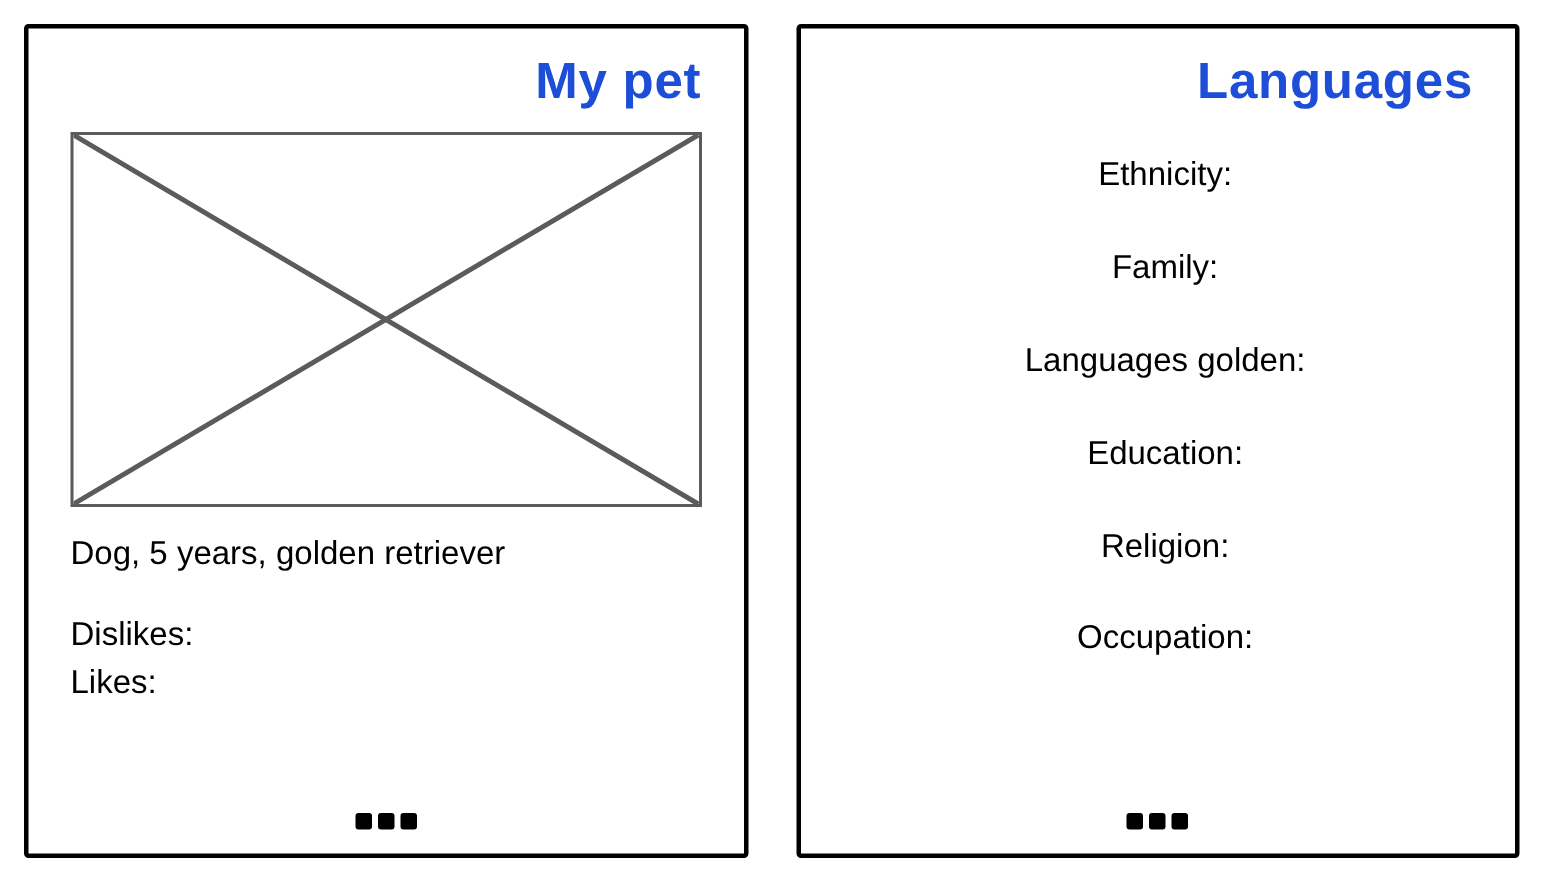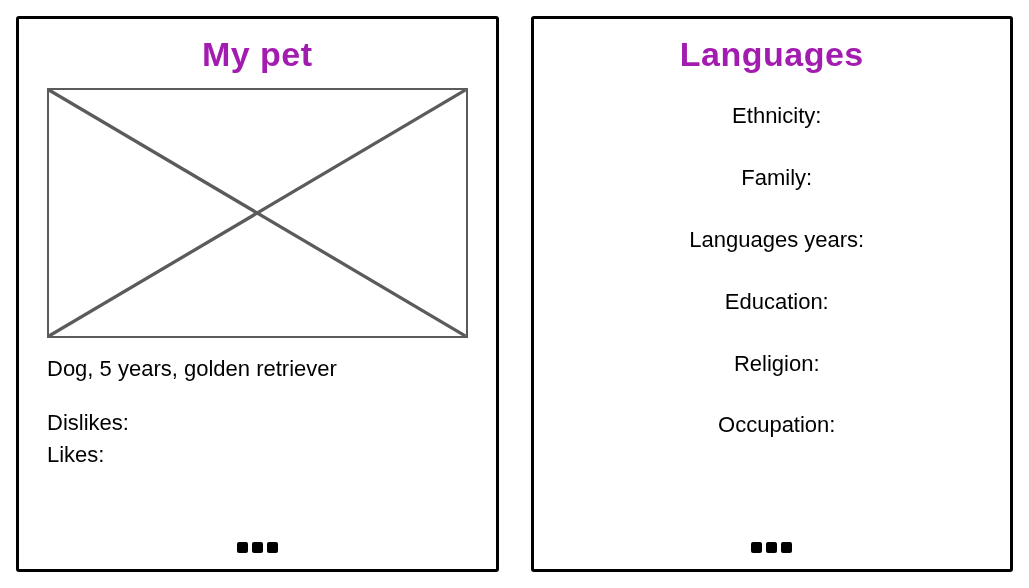--- a/index.html
+++ b/index.html
@@ -22,22 +22,22 @@
       border-radius: 3px;
       flex: 1 1 0;
       display: flex;
       flex-direction: column;
       padding: 16px 28px 10px 28px;
       position: relative;
     }
     .card-title {
       font-size: 34px;
       font-weight: 900;
-      text-align: center;
-      color: #a21caf;
+      text-align: right;
+      color: #1d4ed8;
       margin-bottom: 14px;
       letter-spacing: 0.5px;
     }
     .image-placeholder {
       width: 100%;
       height: 250px;
       border: 2px solid #5b5b5b;
       position: relative;
       margin-bottom: 14px;
     }
@@ -106,21 +106,21 @@
     <span class="dot"></span>
   </div>
 </div>
 
 <div class="card">
   <div class="card-title">Languages</div>
 
   <div class="background-fields">
     <div class="field-label">Ethnicity:</div>
     <div class="field-label">Family:</div>
-    <div class="field-label">Languages years:</div>
+    <div class="field-label">Languages golden:</div>
     <div class="field-label">Education:</div>
     <div class="field-label">Religion:</div>
     <div class="field-label">Occupation:</div>
   </div>
 
   <div class="more-dots">
     <span class="dot"></span>
     <span class="dot"></span>
     <span class="dot"></span>
   </div>

